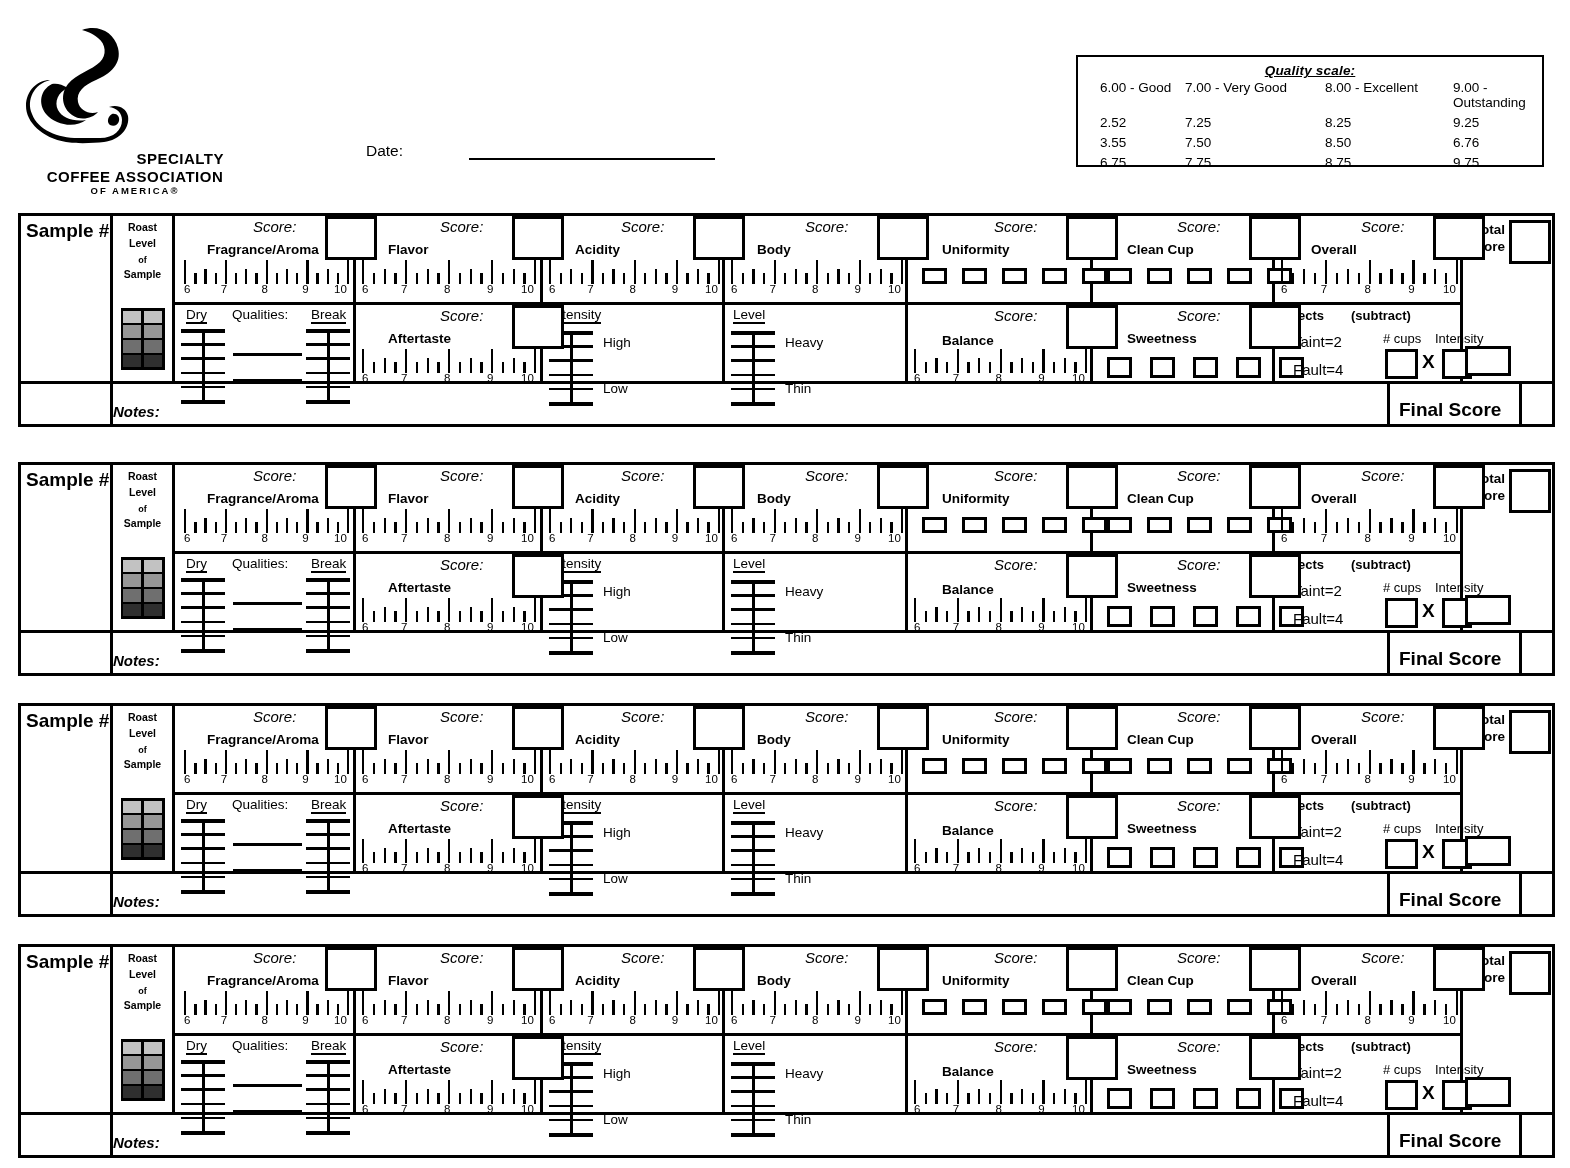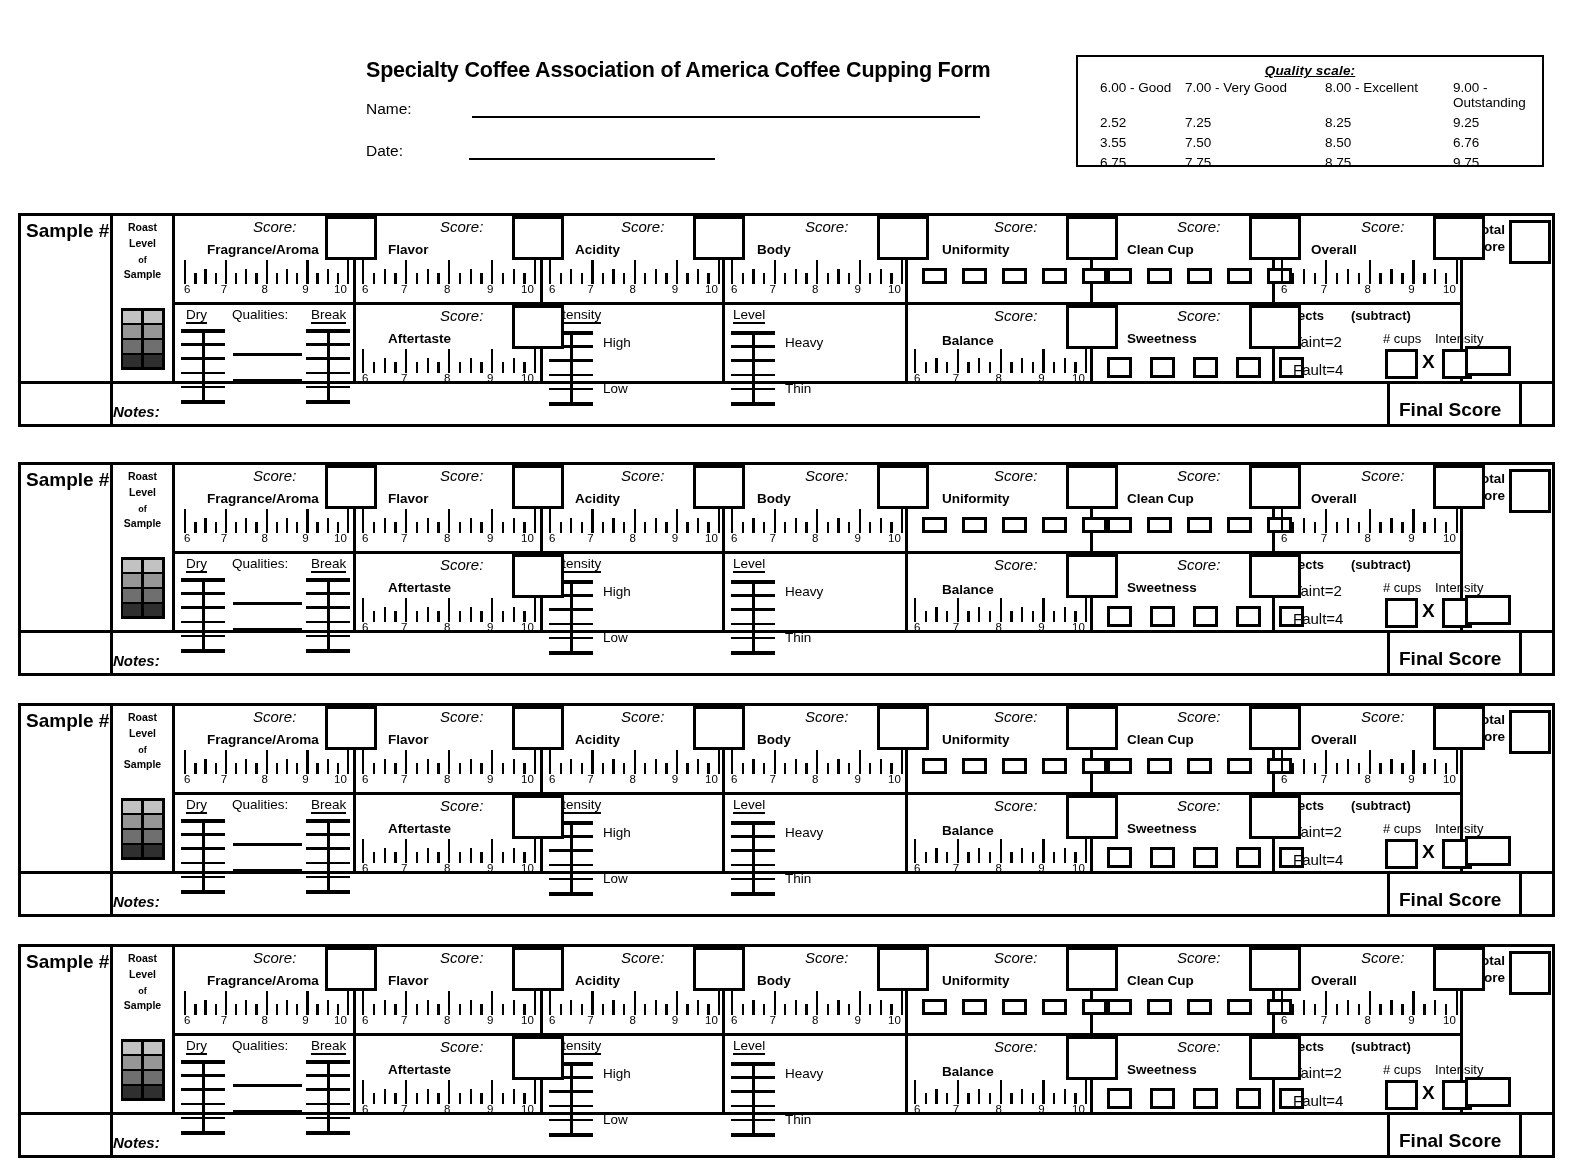--- a/index.html
+++ b/index.html
@@ -112,27 +112,43 @@
   .fsdiv { position: absolute; top: 0; bottom: 0; width: 3px; background: #000; }
   .fslab { position: absolute; font-size: 19px; font-weight: bold; }
 </style>
 </head>
 <body>
 
 <div class="page">
 
   <div class="header">
 
-
-    <div class="title">Specialty Coffee Association of America Coffee Cupping Form</div>
-
-    <div class="field-row" style="left:366px; top:100px;">
-      <span class="field-label">Name:</span>
-      <span class="field-rule" style="width:508px; margin-left:60px;"></span>
-    </div>
+    <div class="logo">
+      <svg width="190" height="140" viewBox="0 0 190 140">
+        <path fill="#000" d="M60 12 C 76 6, 92 14, 96 30 C 100 46, 88 56, 74 62
+          C 62 67, 54 74, 56 84 C 58 93, 68 97, 76 94
+          C 70 101, 58 103, 50 97 C 40 90, 38 76, 46 66
+          C 54 56, 70 52, 78 44 C 85 37, 84 26, 76 20 C 70 15, 64 13, 60 12 Z"></path>
+        <path fill="#000" d="M28 62 C 12 66, 4 82, 10 96 C 16 112, 36 120, 56 120
+          L 78 120 C 92 120, 100 112, 100 102 C 100 95, 95 90, 87 89
+          C 96 86, 104 90, 106 98 C 108 110, 98 122, 82 124
+          C 72 125, 56 126, 44 124 C 20 120, 4 104, 4 88
+          C 4 72, 16 62, 28 62 Z M 90 96 C 95 95, 98 99, 97 103
+          C 96 107, 92 109, 88 107 C 85 105, 85 99, 90 96 Z"></path>
+        <path fill="#000" d="M30 66 C 18 72, 16 86, 24 96 C 34 108, 54 110, 64 102
+          C 52 104, 40 100, 36 92 C 32 84, 36 74, 46 70 C 40 66, 34 65, 30 66 Z"></path>
+      </svg>
+      <div class="logo-text">
+        <div class="logo-l1">SPECIALTY</div>
+        <div class="logo-l2">COFFEE ASSOCIATION</div>
+        <div class="logo-l3">OF AMERICA®</div>
+      </div>
+    </div>
+
+
 
     <div class="field-row" style="left:366px; top:142px;">
       <span class="field-label">Date:</span>
       <span class="field-rule" style="width:246px; margin-left:66px;"></span>
     </div>
 
     <div class="qbox">
       <div class="qtitle">Quality scale:</div>
       <div class="qgrid">
         <span>6.00 - Good</span>

